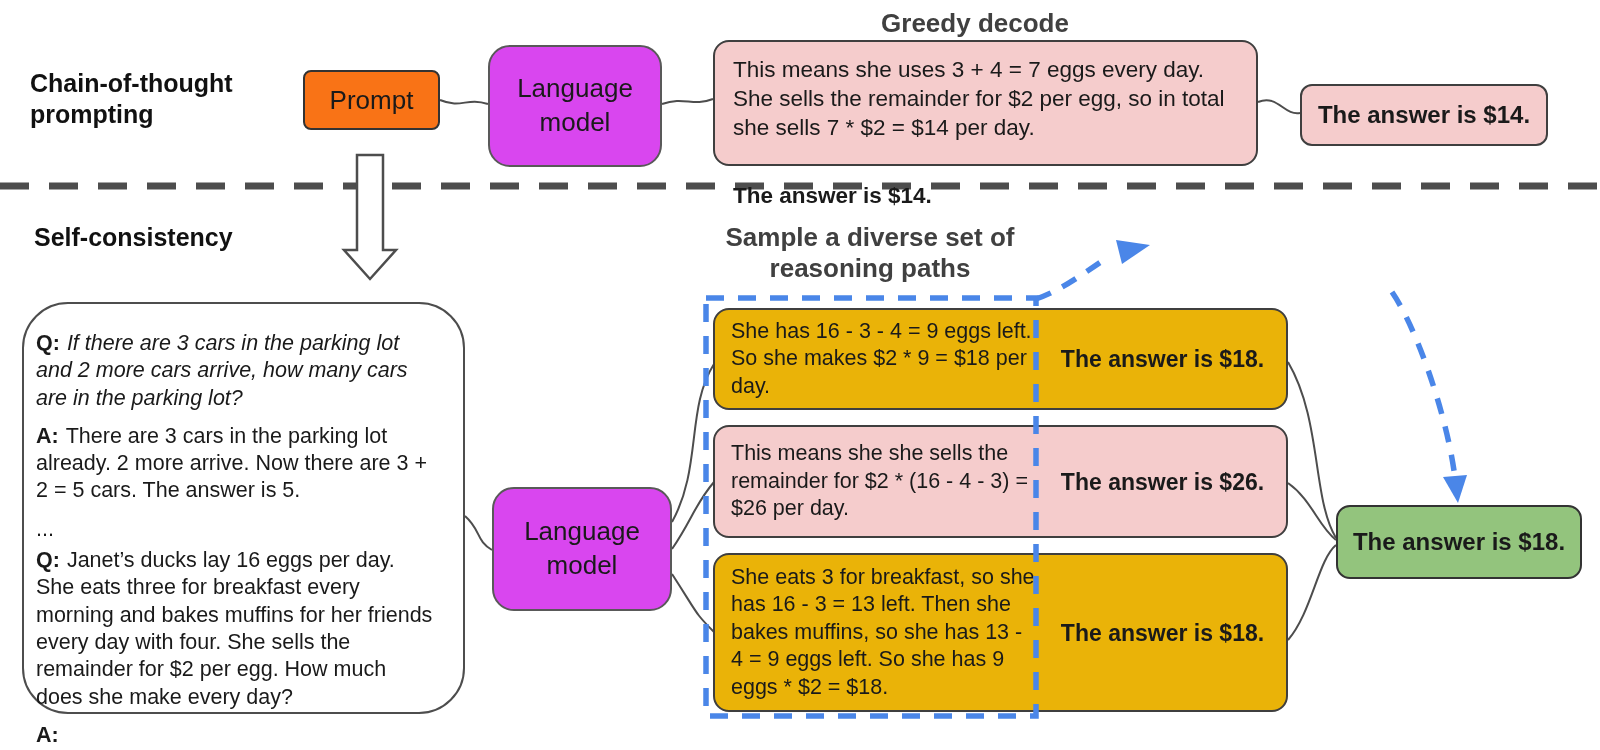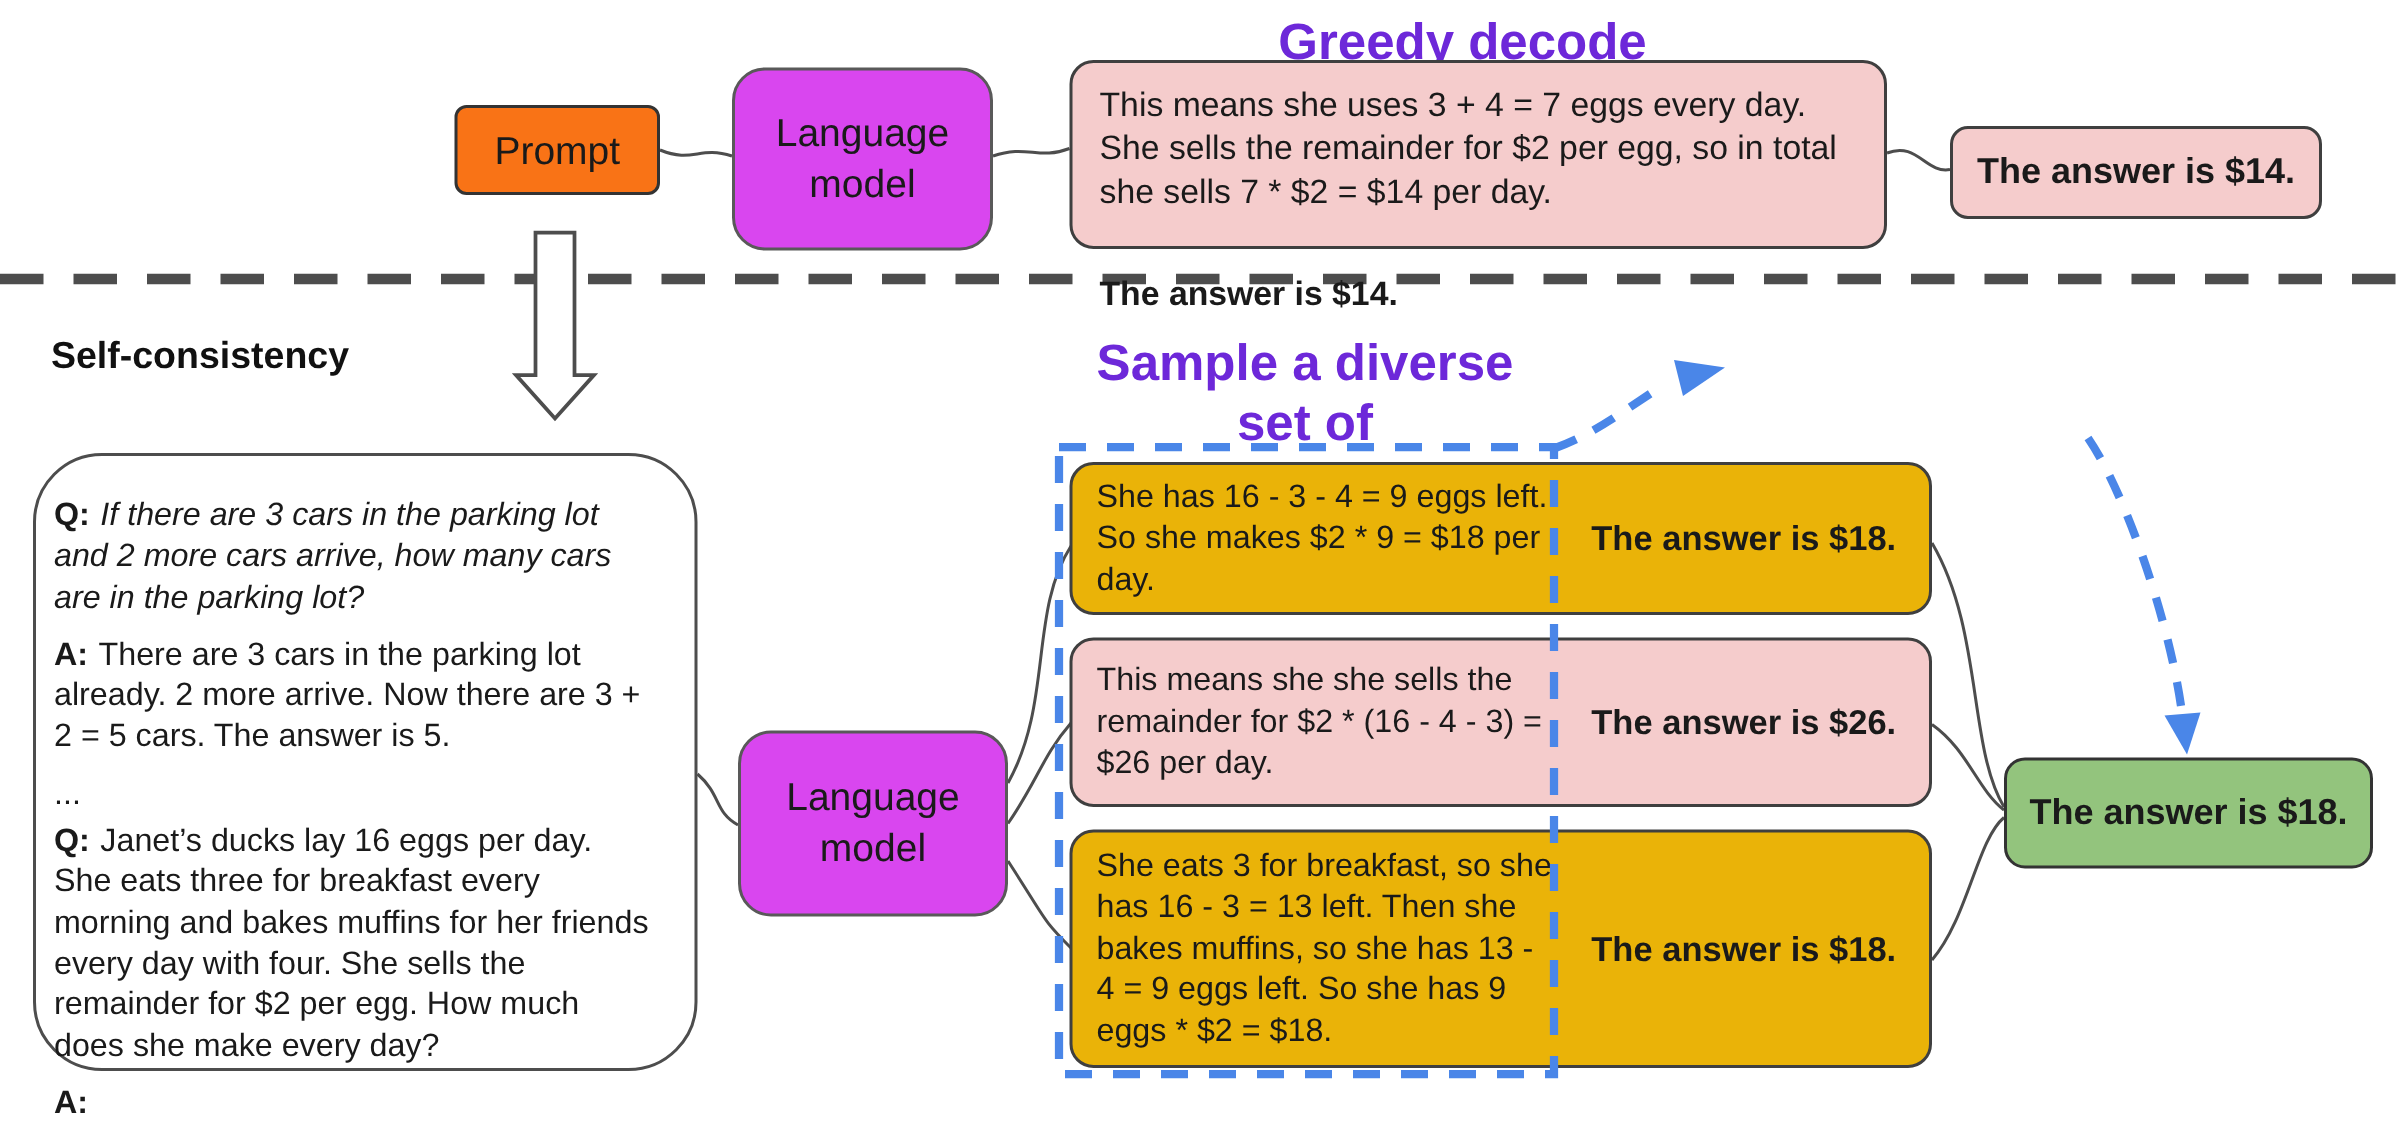--- a/index.html
+++ b/index.html
@@ -6,21 +6,21 @@
   #canvas{
     position:relative;width:1600px;height:750px;overflow:hidden;
     font-family:"Liberation Sans", sans-serif;color:#1a1a1a;background:#ffffff;
   }
   .abs{position:absolute;}
   svg.layer{position:absolute;left:0;top:0;width:1600px;height:750px;pointer-events:none;}
   .section-label{
     font-weight:bold;font-size:25px;line-height:1.25;color:#111;white-space:pre-line;
   }
   .blue-label{
-    font-weight:bold;font-size:34px;line-height:1.18;color:#6d28d9;text-align:center;white-space:pre-line;
+    font-weight:bold;font-size:26px;line-height:1.18;color:#404040;text-align:center;white-space:pre-line;
   }
   .node{
     box-sizing:border-box;border:2px solid #4d4d4d;background:#f97316;
     display:flex;align-items:center;justify-content:center;text-align:center;
   }
   .prompt-box{border-radius:8px;border-color:#333;font-size:26px;}
   .lm-box{border-radius:22px;background:#d946ef;border-color:#595959;font-size:26px;line-height:1.3;white-space:pre-line;}
   .reason-box{border-radius:16px;border-color:#3f3f3f;}
   .pink{background:#f5cccc;gap:40px;}
   .green{background:#eab308;}
@@ -68,20 +68,22 @@
     <path d="M672,522 C702,468 686,408 714,364" fill="none" stroke="#4d4d4d" stroke-width="2"></path>
     <path d="M672,549 C692,520 695,504 714,482" fill="none" stroke="#4d4d4d" stroke-width="2"></path>
     <path d="M672,574 C698,614 694,612 714,632" fill="none" stroke="#4d4d4d" stroke-width="2"></path>
     <path d="M1288,362 C1322,420 1312,498 1336,538" fill="none" stroke="#4d4d4d" stroke-width="2"></path>
     <path d="M1288,483 C1312,500 1318,526 1336,540" fill="none" stroke="#4d4d4d" stroke-width="2"></path>
     <path d="M1288,640 C1312,612 1318,560 1336,545" fill="none" stroke="#4d4d4d" stroke-width="2"></path>
 
     <polygon points="357,155 383,155 383,250 396,250 370,279 344,250 357,250" fill="#ffffff" stroke="#4d4d4d" stroke-width="2.5"></polygon>
   </svg>
 
+  <div class="abs section-label" style="left:30px;top:68px;width:280px;">Chain-of-thought
+prompting</div>
 
   <div class="abs node prompt-box" style="left:303px;top:70px;width:137px;height:60px;">Prompt</div>
 
   <div class="abs node lm-box" style="left:488px;top:45px;width:174px;height:122px;">Language
 model</div>
 
   <div class="abs blue-label" style="left:840px;top:8px;width:270px;">Greedy decode</div>
 
   <div class="abs node reason-box pink cot-reasoning" style="left:713px;top:40px;width:545px;height:126px;">
     <span>This means she uses 3 + 4 = 7 eggs every day. She sells the remainder for $2 per egg, so in total she sells 7 * $2 = $14 per day.</span>

